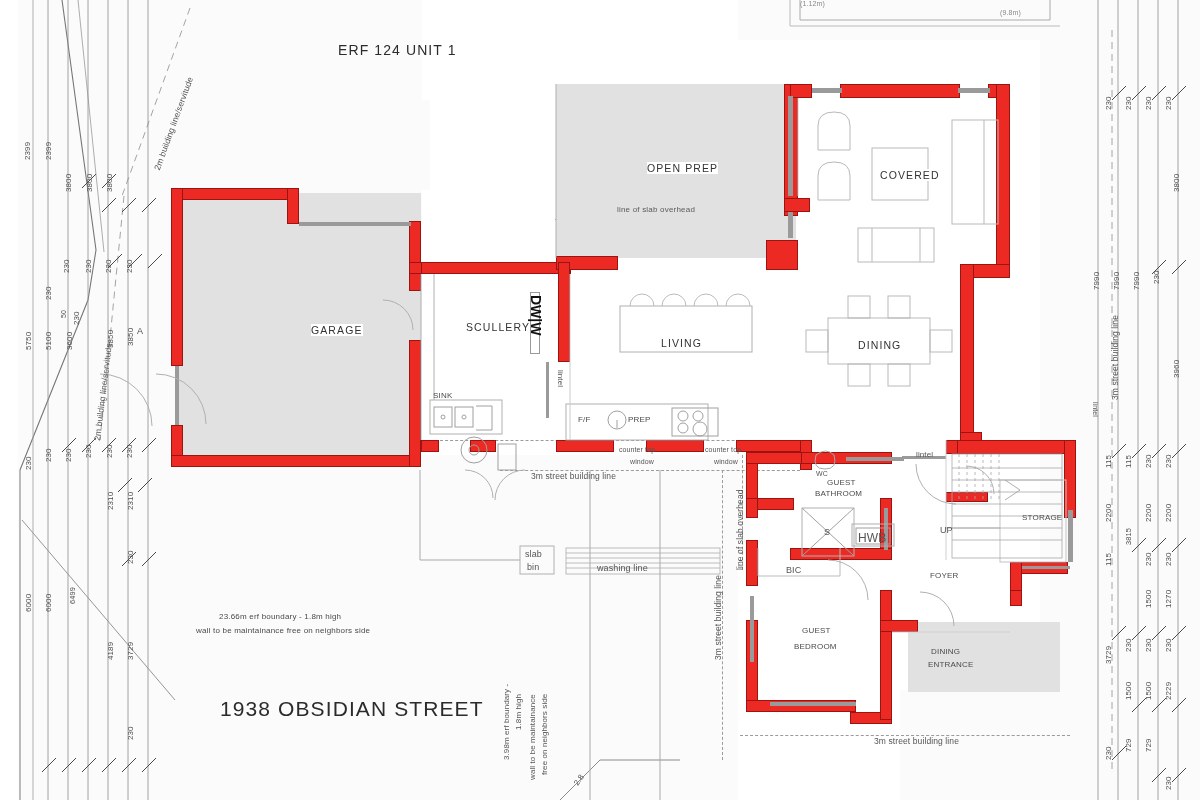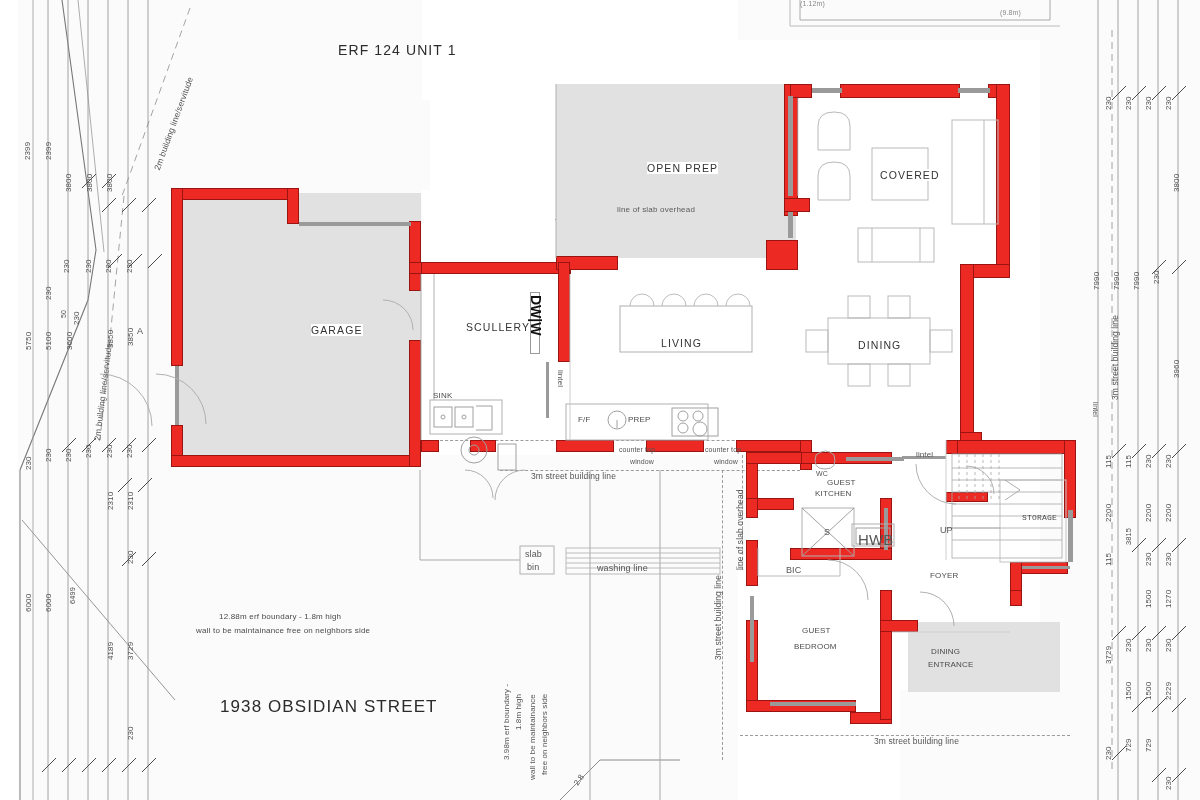--- a/index.html
+++ b/index.html
@@ -362,45 +362,45 @@
 
     <g stroke="#bcbcbc" stroke-width="1" fill="none">
       <path d="M 630 306 a 12 12 0 0 1 24 0"></path>
       <path d="M 662 306 a 12 12 0 0 1 24 0"></path>
       <path d="M 694 306 a 12 12 0 0 1 24 0"></path>
       <path d="M 726 306 a 12 12 0 0 1 24 0"></path>
     </g>
   </svg>
 
   <div class="lbl big" style="left:338px;top:42px;">ERF 124 UNIT 1</div>
-  <div class="lbl big" style="left:220px;top:697px;font-size:17px;">1938 OBSIDIAN STREET</div>
+  <div class="lbl big" style="left:220px;top:697px;font-size:21px;">1938 OBSIDIAN STREET</div>
 
   <div class="lbl room" style="left:267px;top:324px;margin-left:44px;">GARAGE</div>
   <div class="lbl room" style="left:466px;top:321px;">SCULLERY</div>
   <div class="lbl room" style="left:661px;top:337px;">LIVING</div>
   <div class="lbl room" style="left:858px;top:339px;">DINING</div>
   <div class="lbl room" style="left:880px;top:169px;">COVERED</div>
   <div class="lbl room" style="left:647px;top:162px;">OPEN PREP</div>
   <div class="lbl small" style="left:827px;top:478px;">GUEST</div>
-  <div class="lbl small" style="left:815px;top:489px;">KITCHEN</div>
+  <div class="lbl small" style="left:815px;top:489px;">BATHROOM</div>
   <div class="lbl small" style="left:802px;top:626px;">GUEST</div>
   <div class="lbl small" style="left:794px;top:642px;">BEDROOM</div>
-  <div class="lbl small" style="left:1022px;top:513px;font-family:Liberation Mono, monospace;">STORAGE</div>
+  <div class="lbl small" style="left:1022px;top:513px;">STORAGE</div>
   <div class="lbl small" style="left:930px;top:571px;">FOYER</div>
   <div class="lbl small" style="left:931px;top:647px;">DINING</div>
   <div class="lbl small" style="left:928px;top:660px;">ENTRANCE</div>
 
   <div class="lbl" style="left:528px;top:295px;font-size:14px;font-weight:bold;color:#111;
               writing-mode:vertical-rl;letter-spacing:0;">DW|W</div>
   <div class="lbl small" style="left:433px;top:391px;">SINK</div>
   <div class="lbl small" style="left:578px;top:415px;">F/F</div>
   <div class="lbl small" style="left:628px;top:415px;">PREP</div>
   <div class="lbl tiny" style="left:816px;top:470px;">WC</div>
   <div class="lbl tiny" style="left:824px;top:527px;font-size:9px;">S</div>
-  <div class="lbl tiny" style="left:858px;top:531px;font-size:15px;">HWB</div>
+  <div class="lbl tiny" style="left:858px;top:531px;font-size:12px;">HWB</div>
   <div class="lbl tiny" style="left:786px;top:565px;font-size:9px;">BIC</div>
   <div class="lbl tiny" style="left:940px;top:525px;font-size:9px;">UP</div>
   <div class="lbl tiny" style="left:525px;top:549px;font-size:9px;">slab</div>
   <div class="lbl tiny" style="left:527px;top:562px;font-size:9px;">bin</div>
   <div class="lbl tiny" style="left:597px;top:563px;font-size:9px;">washing line</div>
 
   <div class="lbl small" style="left:617px;top:205px;color:#5a5a5a;">line of slab  overhead</div>
   <div class="lbl tiny" style="left:619px;top:446px;">counter top</div>
   <div class="lbl tiny" style="left:630px;top:458px;">window</div>
   <div class="lbl tiny" style="left:705px;top:446px;">counter top</div>
@@ -410,21 +410,21 @@
   <div class="lbl tiny" style="left:556px;top:370px;font-size:8px;writing-mode:vertical-rl;">lintel</div>
   <div class="lbl tiny" style="left:916px;top:450px;font-size:8px;">lintel</div>
 
   <div class="lbl tiny vert" style="left:735px;top:570px;font-size:8.5px;">line of slab overhead</div>
   <div class="lbl tiny vert" style="left:713px;top:660px;font-size:8.5px;">3m street building line</div>
   <div class="lbl tiny vert" style="left:1110px;top:400px;font-size:8.5px;">3m street building line</div>
 
   <div class="lbl tiny diag" style="left:152px;top:168px;transform:rotate(-70deg);font-size:8.5px;">2m building line/servitude</div>
   <div class="lbl tiny diag" style="left:92px;top:440px;transform:rotate(-83deg);font-size:8.5px;">2m building line/servitude</div>
 
-  <div class="lbl small" style="left:219px;top:612px;">12.88m erf boundary - 1.8m high</div>
+  <div class="lbl small" style="left:219px;top:612px;">23.66m erf boundary - 1.8m high</div>
   <div class="lbl small" style="left:196px;top:626px;">wall to be maintainance free on neighbors side</div>
 
   <div class="lbl tiny vert" style="left:502px;top:760px;font-size:8px;">3.98m erf boundary -</div>
   <div class="lbl tiny vert" style="left:514px;top:730px;font-size:8px;">1.8m high</div>
   <div class="lbl tiny vert" style="left:528px;top:780px;font-size:8px;">wall to be maintainance</div>
   <div class="lbl tiny vert" style="left:540px;top:775px;font-size:8px;">free on neighbors side</div>
 
   <div class="lbl tiny diag" style="left:572px;top:782px;transform:rotate(-55deg);font-size:8px;">2.8</div>
 
   <div class="lbl tiny" style="left:800px;top:0px;color:#888;">(1.12m)</div>

